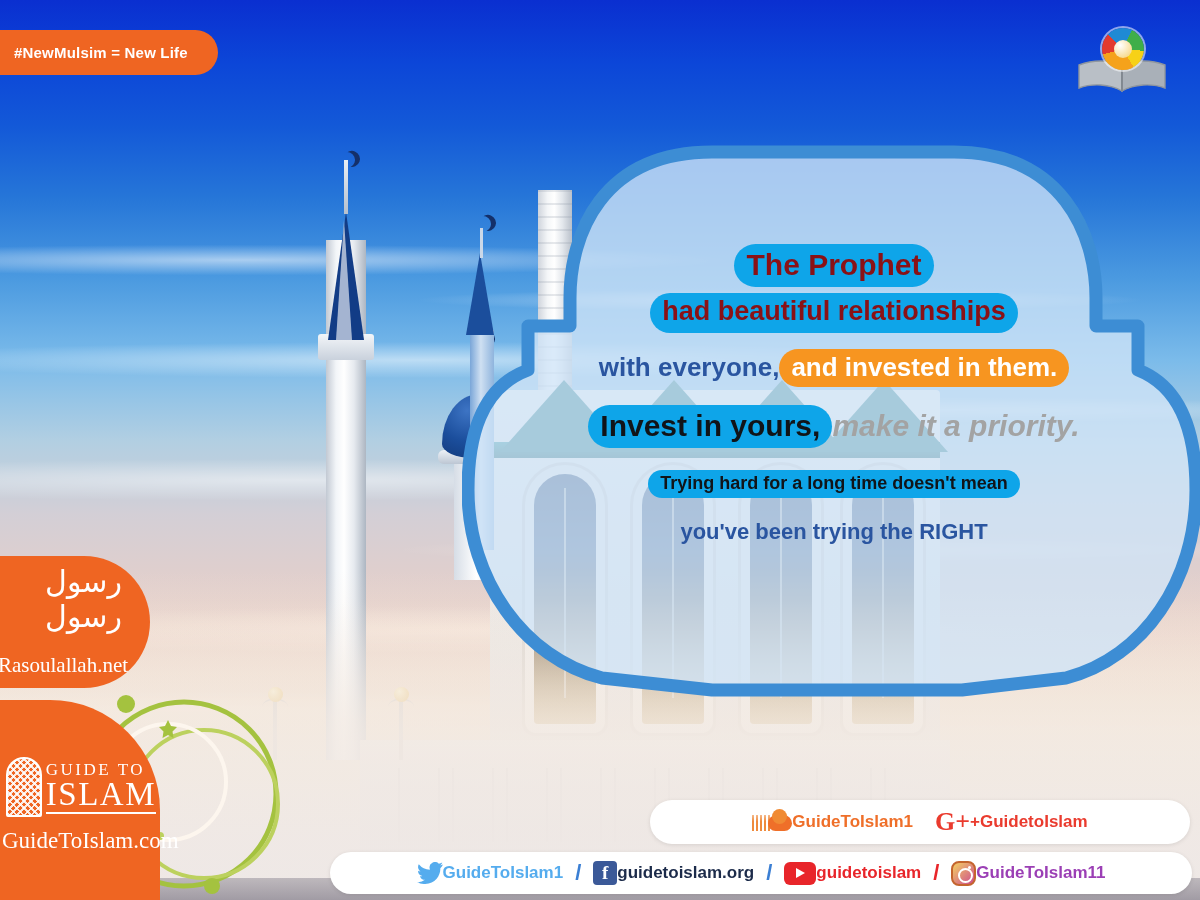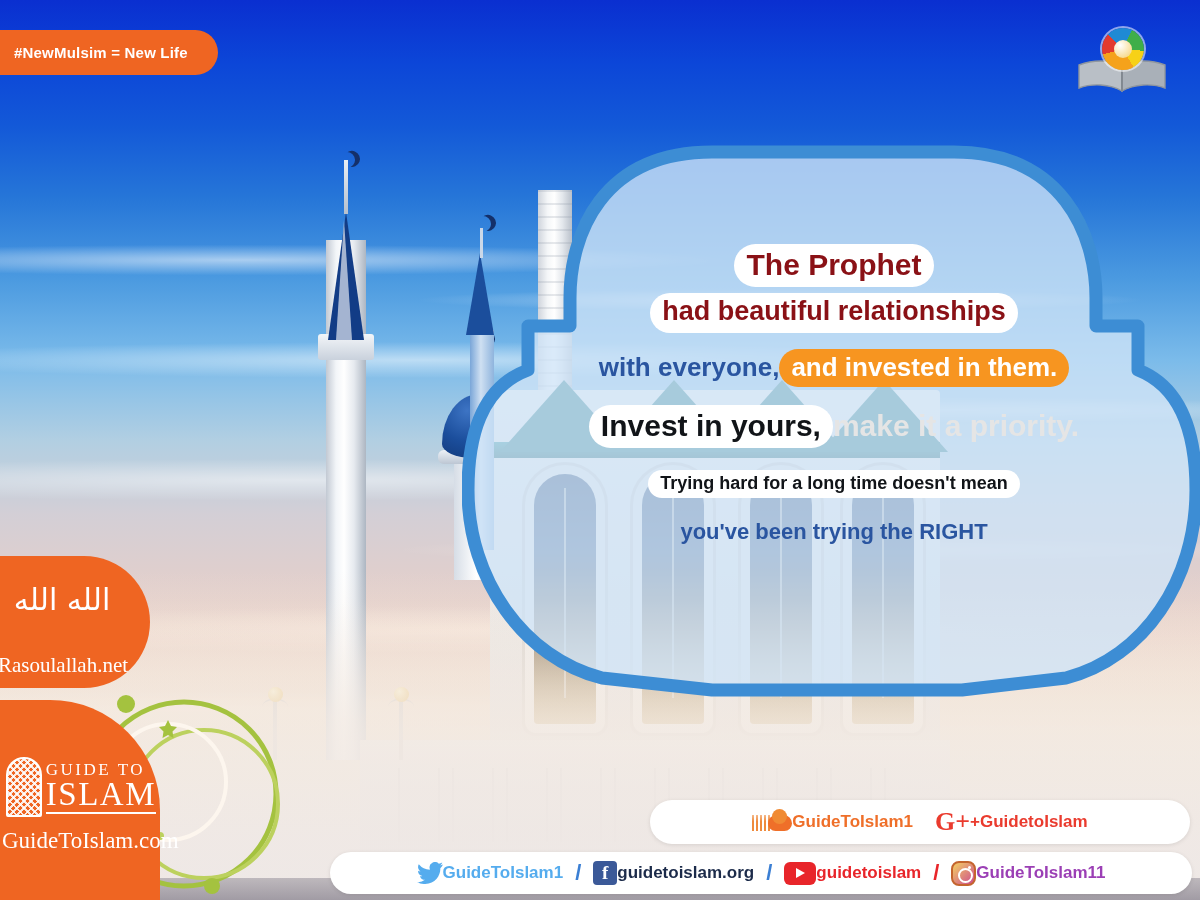--- a/index.html
+++ b/index.html
@@ -257,25 +257,25 @@
 
   
   .panelwrap { position:absolute; left:462px; top:138px; width:740px; height:565px; }
   .panel-svg { position:absolute; inset:0; width:100%; height:100%; }
   .panel-text {
     position:absolute; left:62px; top:106px; width:620px;
     text-align:center;
   }
   .ln { margin:0 0 6px 0; line-height:1.24; white-space:nowrap; }
   .hl { padding:2px 12px 4px; border-radius:22px; display:inline-block; }
-  .yel  { background:#ffffff;text-align:center; }
+  .yel  { background:#0ea5e9;text-align:center; }
   .org  { background:#f79520; color:#ffffff; }
   .dkred{ color:#8a1116; }
   .navy { color:#2a55a0; }
-  .chr  { color:#e5e5e5; }
+  .chr  { color:#a3a3a3;font-style:italic; }
   .blk  { color:#111418; }
 
   .l-prophet { font-size:30px; font-weight:bold; }
   .l-beaut   { font-size:27px; font-weight:bold; margin-top:4px;}
   .l-with    { font-size:26px; font-weight:bold; margin-top:16px;}
   .l-invest  { font-size:30px; font-weight:bold; margin-top:18px;}
   .l-trying  { font-size:18px; font-weight:bold; margin-top:22px;}
   .l-youve   { font-size:22px; font-weight:bold; margin-top:20px;}
   .l-orbest  { font-size:23px; font-weight:bold; margin-top:12px;}
 
@@ -406,21 +406,21 @@
   <div class="toplogo">
     <svg class="book" viewBox="0 0 92 38">
       <path d="M46 8 C34 1, 16 2, 3 7 L3 30 C16 25, 34 26, 46 33 Z" fill="#b9bfc6" stroke="#8f969e" stroke-width="1.4"></path>
       <path d="M46 8 C58 1, 76 2, 89 7 L89 30 C76 25, 58 26, 46 33 Z" fill="#a9b0b8" stroke="#8f969e" stroke-width="1.4"></path>
       <path d="M46 8 L46 33" stroke="#7e858d" stroke-width="1.6"></path>
     </svg>
     <div class="globe-ico"></div>
   </div>
 
   <div class="rasoul">
-    <div class="calli">الله الله</div>
+    <div class="calli">رسول رسول</div>
     <div class="dom">Rasoulallah.net</div>
   </div>
 
   <svg class="rings" viewBox="0 0 230 215">
     <circle cx="112" cy="108" r="92" fill="none" stroke="#a4c23f" stroke-width="5"></circle>
     <circle cx="132" cy="118" r="74" fill="none" stroke="#bcd15e" stroke-width="4"></circle>
     <circle cx="96" cy="96" r="58" fill="none" stroke="#fdf6ee" stroke-width="4"></circle>
     <circle cx="54" cy="18" r="9" fill="#a4c23f"></circle>
     <circle cx="140" cy="200" r="8" fill="#a4c23f"></circle>
     <circle cx="88" cy="150" r="4" fill="#bcd15e"></circle>

